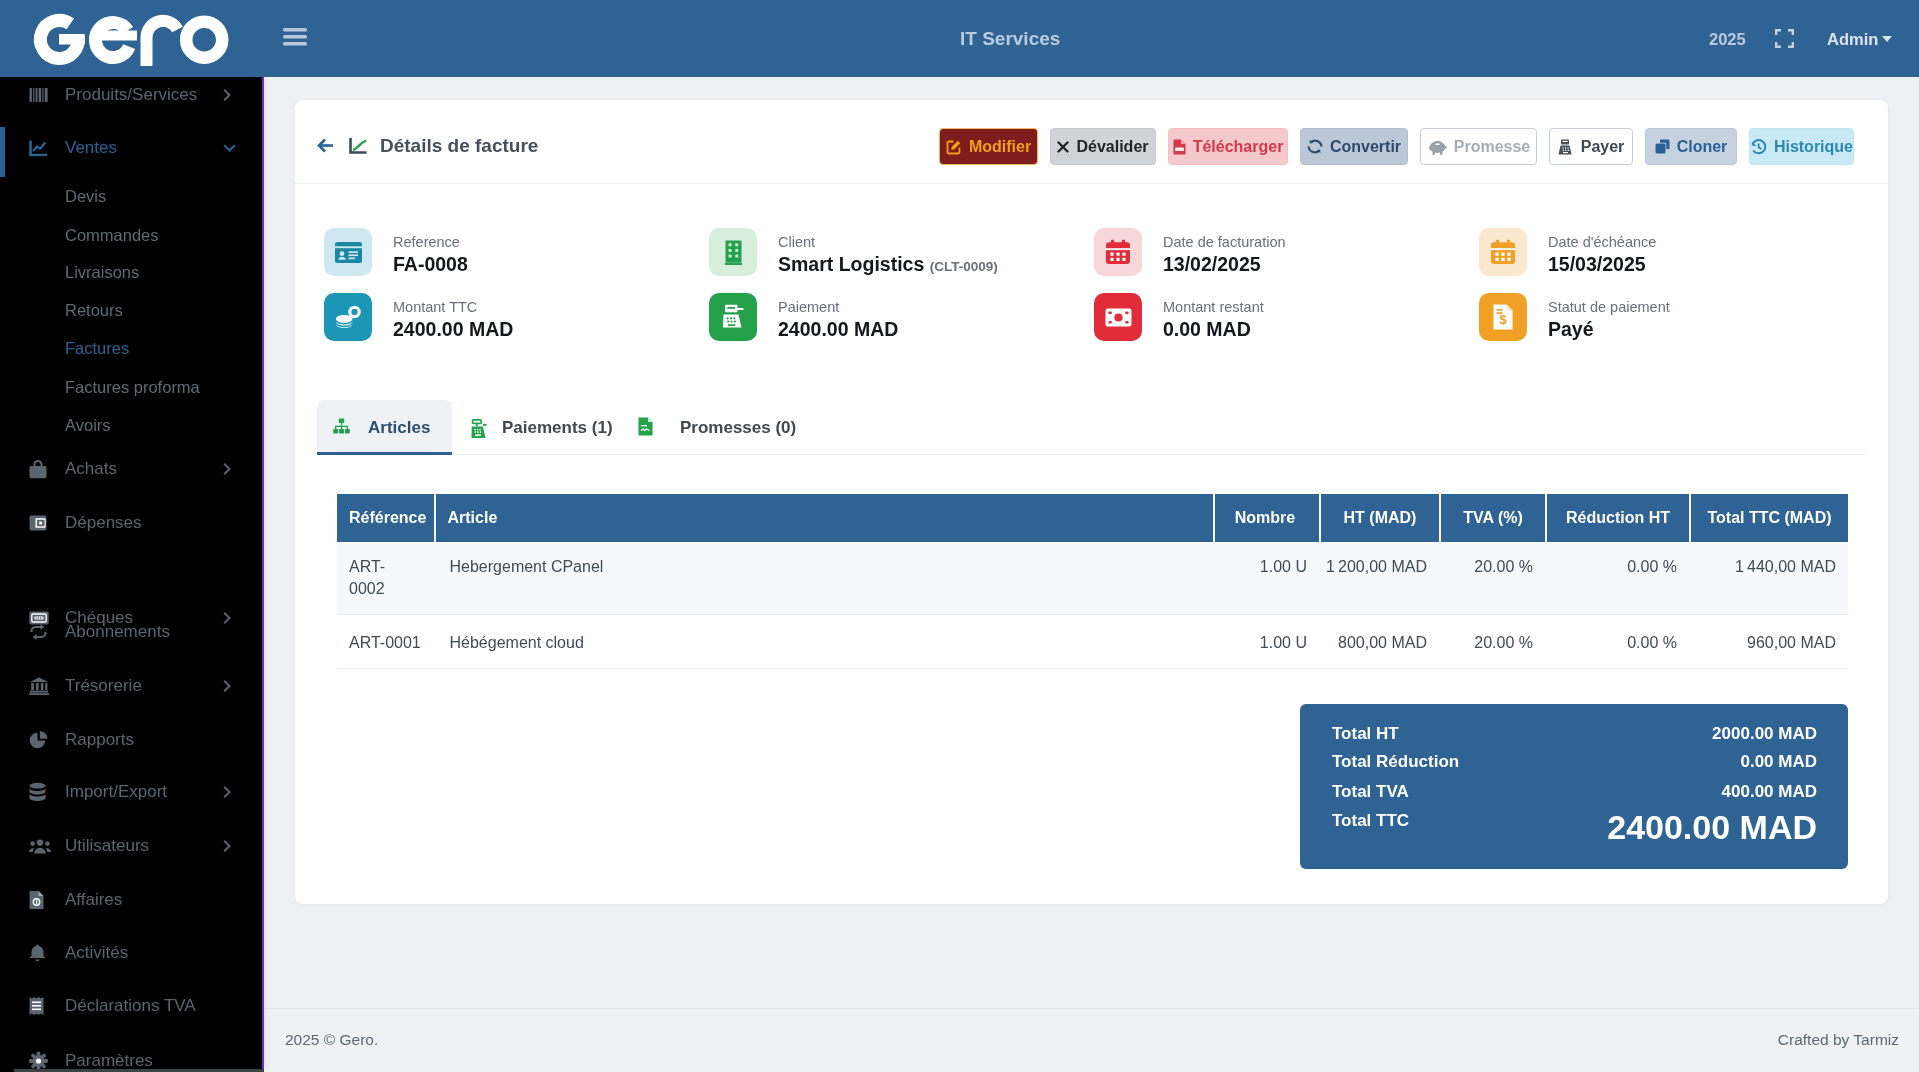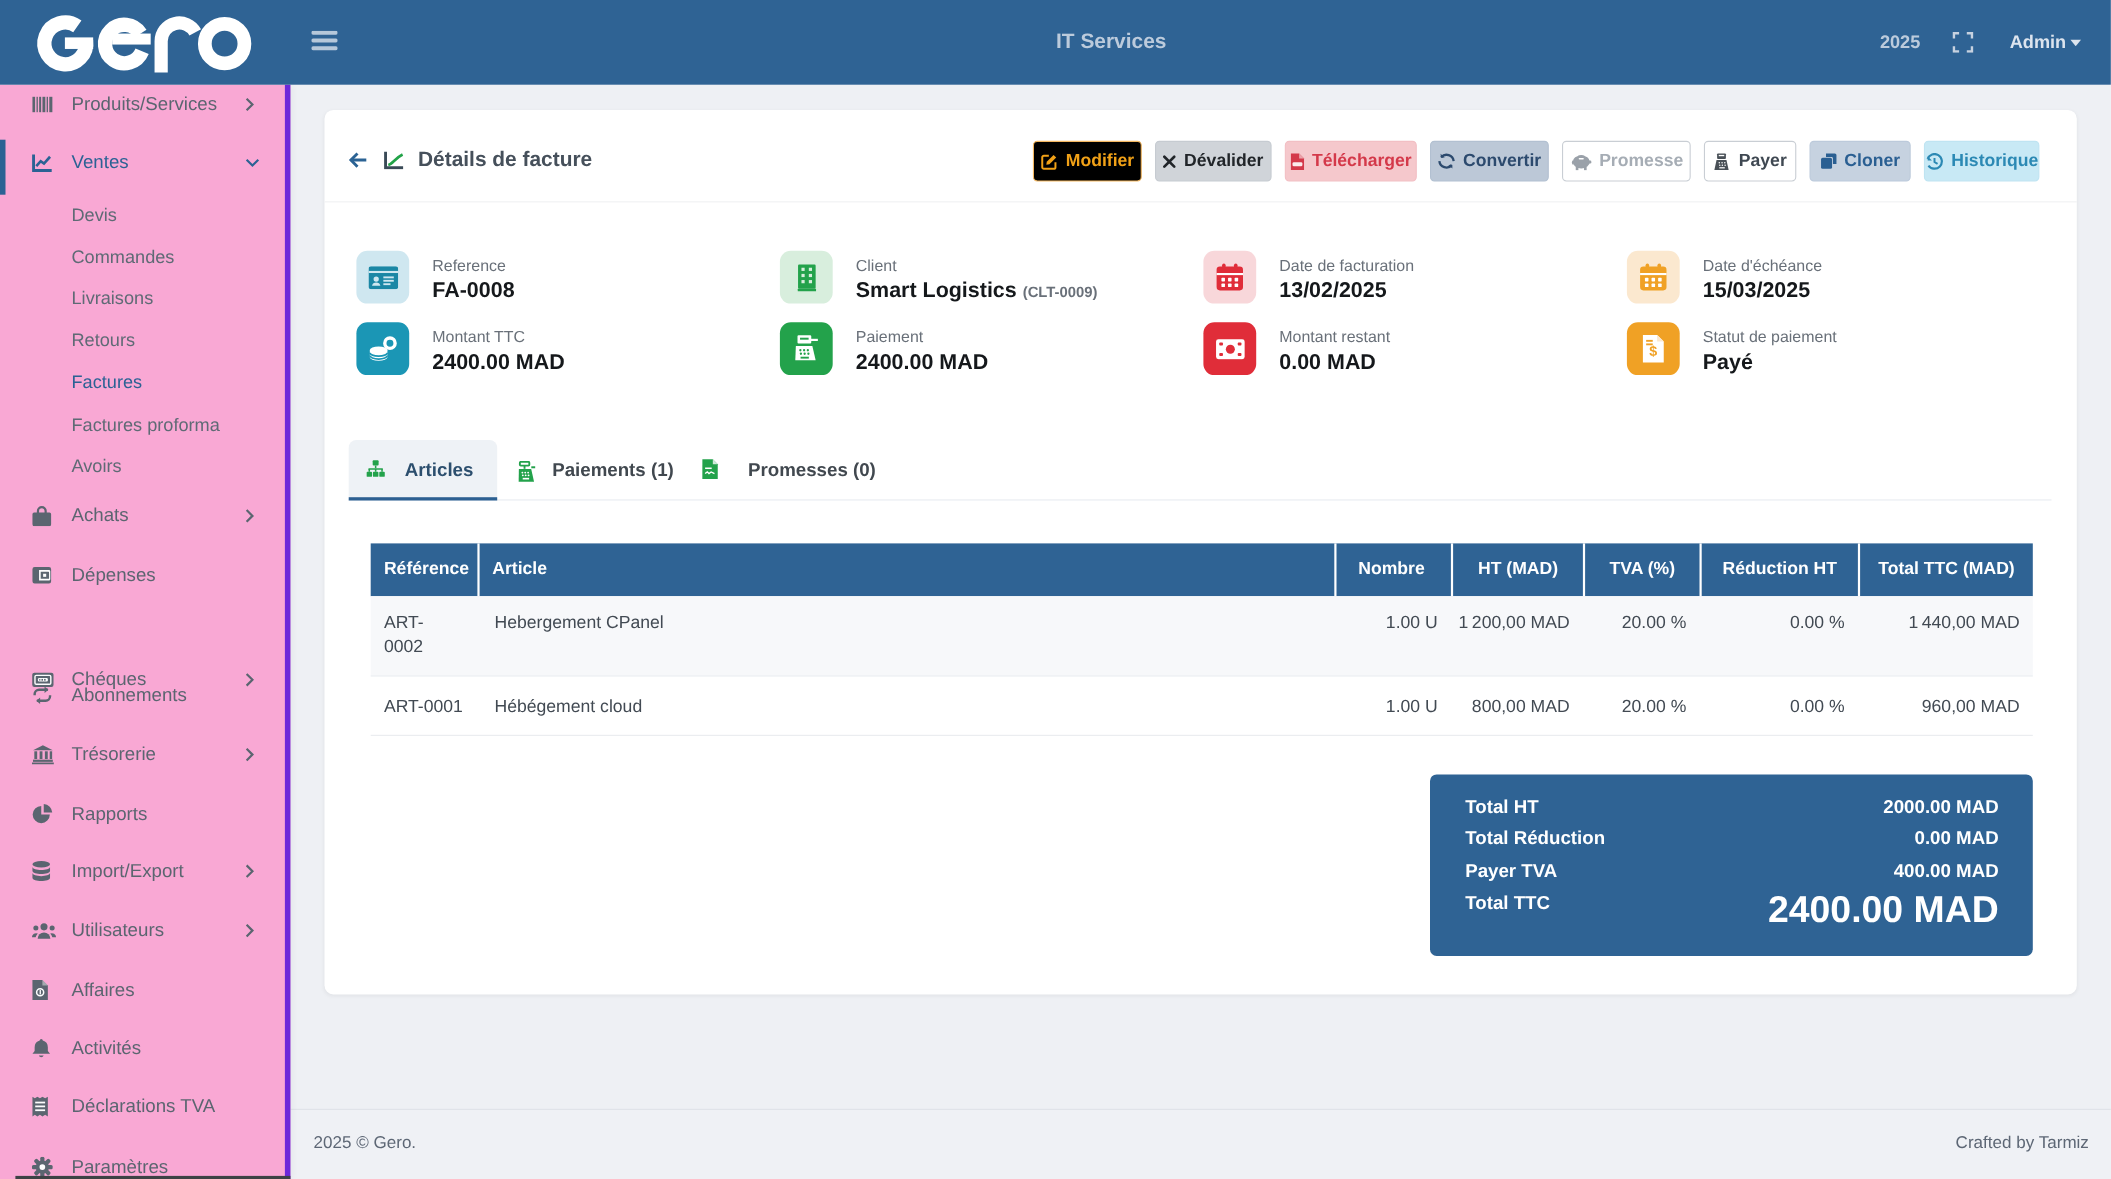--- a/index.html
+++ b/index.html
@@ -2,21 +2,21 @@
 <html lang="fr"><head>
 <meta charset="utf-8">
 <title>Gero</title>
 <style>
 *{margin:0;padding:0;box-sizing:border-box}
 html,body{width:1919px;height:1072px;overflow:hidden}
 body{font-family:"Liberation Sans",sans-serif;background:#eef0f4;position:relative}
 
 #topbar{position:absolute;left:0;top:0;width:1919px;height:77px;background:#2f6394;z-index:5}
 
-#sidebar{position:absolute;left:0;top:77px;width:264px;bottom:0;background:#f9a8d4;z-index:4;border-right:5px solid #6d28d9;box-shadow:2px 0 6px rgba(0,0,0,.04)}
+#sidebar{position:absolute;left:0;top:77px;width:264px;bottom:0;background:#000000;z-index:4;border-right:2px solid #6d28d9;box-shadow:2px 0 6px rgba(0,0,0,.04)}
 .mi{position:absolute;left:0;width:264px;height:34px;color:#5b6570;font-size:17px}
 .mi .icn{position:absolute;left:29px;top:50%;transform:translateY(-50%)}
 .mi .lbl{position:absolute;left:65px;top:50%;transform:translateY(-50%);white-space:nowrap}
 .mi .chev{position:absolute;left:223px;top:50%;transform:translateY(-50%)}
 
 #footer{position:absolute;left:264px;right:0;top:1008px;height:64px;background:#eff1f5;border-top:1px solid #dee2e8;z-index:1}
 
 #card{position:absolute;left:295px;top:100px;width:1593px;height:804px;background:#fff;border-radius:8px;box-shadow:0 1px 4px rgba(0,0,0,.06);z-index:2}
 .btn{position:absolute;top:28px;height:37px;border-radius:4px;font-size:16px;font-weight:bold;display:flex;align-items:center;justify-content:center;gap:7px;white-space:nowrap}
 
@@ -252,21 +252,21 @@
   <svg style="position:absolute;left:22px;top:38px" width="17" height="15" viewBox="0 0 17 15" fill="none" stroke="#2b6394" stroke-width="2.6">
       <path d="M16 7.5 H2"></path>
       <path d="M8 1.5 L2 7.5 L8 13.5"></path>
     </svg>
 <svg style="position:absolute;left:54px;top:37px" width="18" height="17" viewBox="0 0 18 17" fill="none">
       <path d="M1.5 1 V15.5 H17.5" stroke="#3a4a57" stroke-width="2.6"></path>
       <path d="M4 13 C 8 12 10 7 17 3.5" stroke="#22a348" stroke-width="2.4"></path>
     </svg>
 <div style="position:absolute;left:85px;top:35px;font-size:19px;font-weight:bold;color:#46505b">Détails de facture</div>
 <div style="position:absolute;left:0;top:83px;width:100%;height:1px;background:#f0f1f3"></div>
-<div class="btn" style="left:644px;width:99px;background:#000000;border:1px solid #f3b760;color:#f1a117">
+<div class="btn" style="left:644px;width:99px;background:#7f1d1d;border:1px solid #f3b760;color:#f1a117">
       <svg width="16" height="16" viewBox="0 0 16 16" fill="none" stroke="#f1a117" stroke-width="1.8">
         <path d="M13.5 8.5 V13 a1.5 1.5 0 0 1 -1.5 1.5 H3 A1.5 1.5 0 0 1 1.5 13 V4 A1.5 1.5 0 0 1 3 2.5 H7.5"></path>
         <path d="M11.8 1.8 L14.2 4.2 L8 10.4 L5.2 10.8 L5.6 8 Z" fill="#f1a117" stroke="none"></path>
       </svg>
       <span>Modifier</span>
     </div>
 <div class="btn" style="left:755px;width:106px;background:#d0d4d9;border:1px solid #c6cbd1;color:#212529">
       <svg width="12" height="12" viewBox="0 0 12 12" stroke="#212529" stroke-width="2.4" stroke-linecap="round">
         <path d="M1.5 1.5 L10.5 10.5 M10.5 1.5 L1.5 10.5"></path>
       </svg>
@@ -524,20 +524,20 @@
 <div style="position:absolute;left:1005px;top:604px;width:548px;height:165px;background:#2f6394;border-radius:6px"></div>
 <div class="trow" style="top:625px">
       <span style="float:left">Total HT</span>
       <span style="float:right">2000.00 MAD</span>
     </div>
 <div class="trow" style="top:653px">
       <span style="float:left">Total Réduction</span>
       <span style="float:right">0.00 MAD</span>
     </div>
 <div class="trow" style="top:683px">
-      <span style="float:left">Payer TVA</span>
+      <span style="float:left">Total TVA</span>
       <span style="float:right">400.00 MAD</span>
     </div>
 <div class="trow" style="top:712px">
       <span style="float:left">Total TTC</span>
       <span style="float:right;font-size:34px;position:relative;top:-2px">2400.00 MAD</span>
     </div>
 </div>
 
 </body></html>

